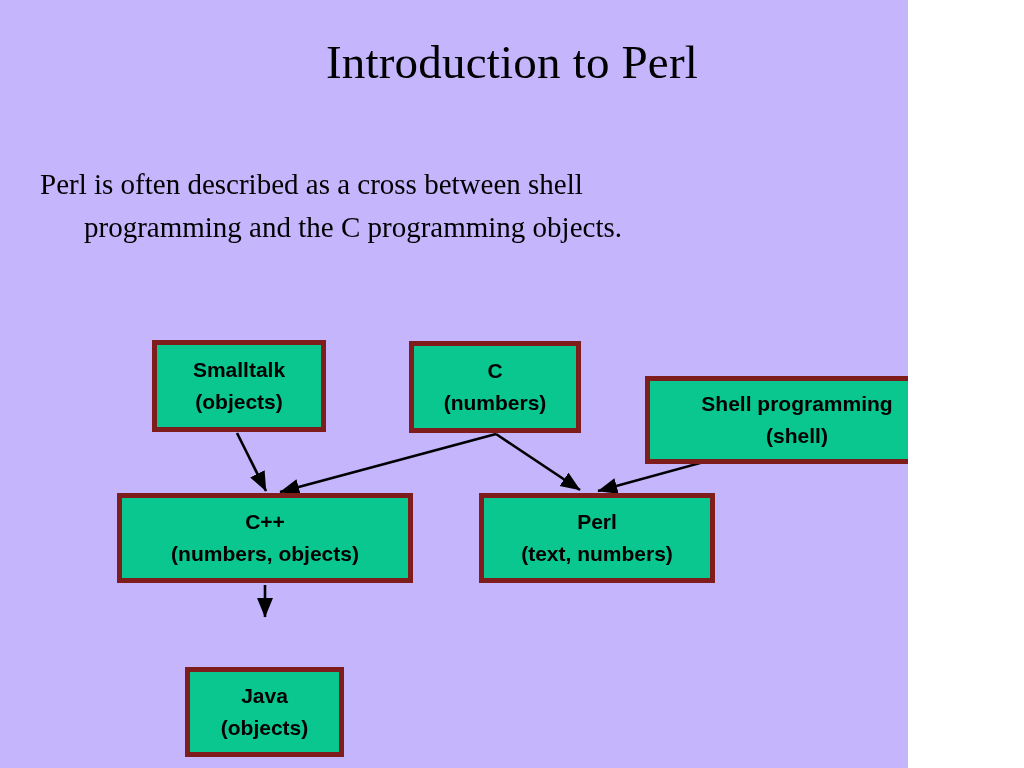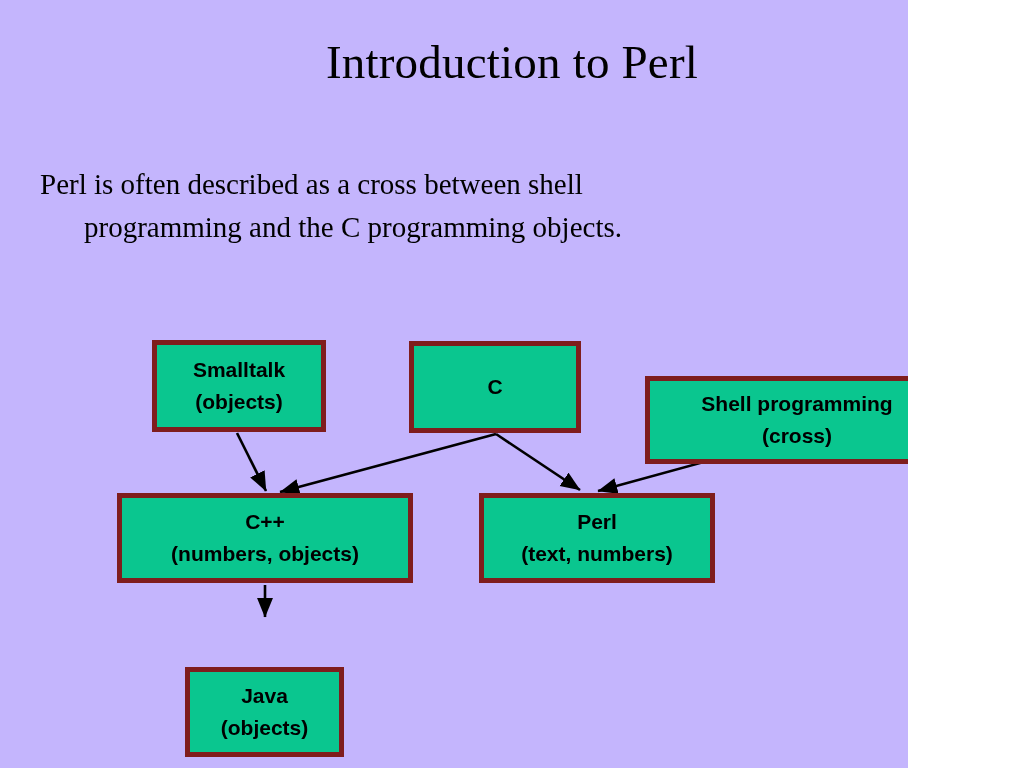--- a/index.html
+++ b/index.html
@@ -122,25 +122,26 @@
       <line x1="265" y1="585" x2="265" y2="617" stroke="#000000" stroke-width="2.6" marker-end="url(#ah)"></line>
     </svg>
 
     <div class="node" id="node-smalltalk">
       <span class="label-main">Smalltalk</span>
       <span class="label-sub">(objects)</span>
     </div>
 
     <div class="node" id="node-c">
       <span class="label-main">C</span>
+      <span class="label-sub">(numbers)</span>
     </div>
 
     <div class="node" id="node-shell">
       <span class="label-main">Shell programming</span>
-      <span class="label-sub">(cross)</span>
+      <span class="label-sub">(shell)</span>
     </div>
 
     <div class="node" id="node-cpp">
       <span class="label-main">C++</span>
       <span class="label-sub">(numbers, objects)</span>
     </div>
 
     <div class="node" id="node-perl">
       <span class="label-main">Perl</span>
       <span class="label-sub">(text, numbers)</span>

